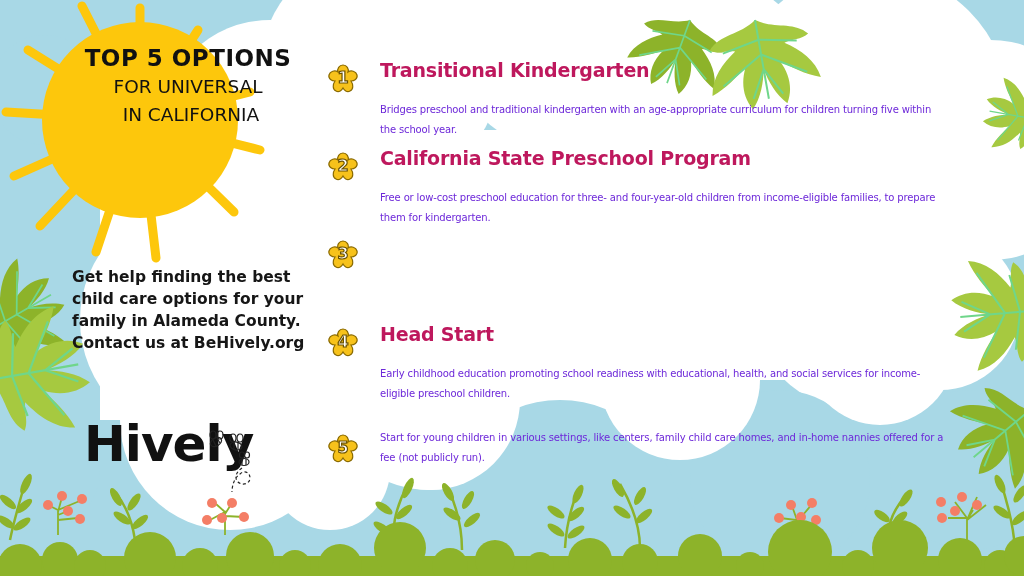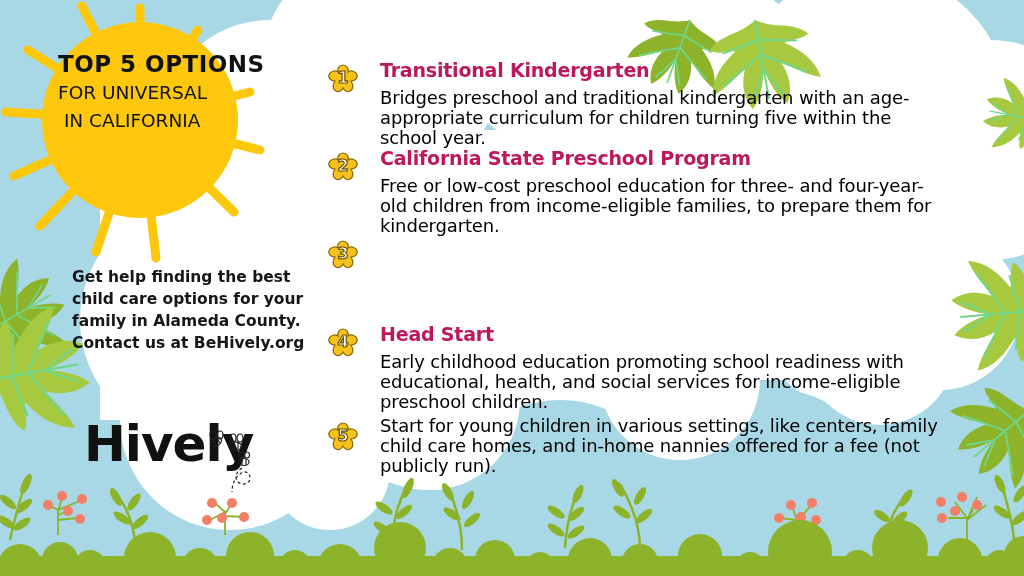--- a/index.html
+++ b/index.html
@@ -1,36 +1,36 @@
 <!DOCTYPE html>
 <html><head>
 <meta charset="utf-8">
 <style>
   * { box-sizing: border-box; margin: 0; padding: 0; }
   html, body { width: 1024px; height: 576px; overflow: hidden; }
   body { position: relative; background: #a8d8e6; font-family: "DejaVu Sans", sans-serif; color: #1c1c1c; }
 
   .bg-layer { position: absolute; inset: 0; width: 1024px; height: 576px; }
 
-  .title-block { position: absolute; left: 58px; top: 49px; width: 260px; }
+  .title-block { position: absolute; left: 58px; top: 43px; width: 260px; text-align: center; }
   .title-main { font-family: "DejaVu Sans", sans-serif; font-weight: bold; font-size: 23px; letter-spacing: 0.5px; color: #111; line-height: 30px; }
   .title-sub { font-family: "DejaVu Sans", sans-serif; font-weight: normal; font-size: 18.5px; color: #111; line-height: 28px; white-space: pre; }
 
   .cta { position: absolute; left: 72px; top: 266px; width: 250px; font-family: "DejaVu Sans", sans-serif; font-weight: bold; font-size: 15.5px; line-height: 22px; color: #161616; }
 
   .logo { position: absolute; left: 84px; top: 414px; font-family: "DejaVu Sans", sans-serif; font-weight: bold; font-size: 50px; letter-spacing: -1px; color: #111; line-height: 60px; }
   .bees { position: absolute; left: 204px; top: 430px; width: 56px; height: 64px; }
 
   .options { position: absolute; left: 326px; top: 58px; width: 620px; }
   .option { position: relative; height: 88px; padding-left: 54px; }
   .badge { position: absolute; left: 0; top: 4px; width: 34px; height: 34px; }
   .badge svg { width: 34px; height: 34px; }
   .badge-num { position: absolute; left: 0; top: 6px; width: 34px; text-align: center; font-family: "DejaVu Sans", sans-serif; font-weight: bold; font-size: 16px; color: #fff; -webkit-text-stroke: 1.2px #6b5200; }
   .opt-title { font-family: "DejaVu Sans", sans-serif; font-weight: bold; font-size: 19px; line-height: 24px; color: #be185d; letter-spacing: -0.2px; }
-  .opt-desc { font-family: "DejaVu Sans", sans-serif; font-size: 18px; line-height: 20px; color: #000000; margin-top: 6px; letter-spacing: -0.15px; }
+  .opt-desc { font-family: "DejaVu Sans", sans-serif; font-size: 10px; line-height: 20px; color: #6d28d9; margin-top: 18px; letter-spacing: -0.15px; }
 </style>
 </head>
 <body>
 
 <svg class="bg-layer" viewBox="0 0 1024 576" xmlns="http://www.w3.org/2000/svg">
   <defs>
     <g id="leaf">
       <path d="M0,0 C-14,-10 -30,-6 -40,-18 C-34,-22 -26,-20 -20,-22 C-32,-30 -42,-40 -44,-54 C-32,-50 -22,-42 -14,-36 C-20,-48 -20,-60 -14,-70 C-6,-62 -2,-50 0,-40 C2,-50 6,-62 14,-70 C20,-60 20,-48 14,-36 C22,-42 32,-50 44,-54 C42,-40 32,-30 20,-22 C26,-20 34,-22 40,-18 C30,-6 14,-10 0,0 Z"></path>
     </g>
     <g id="veins">

